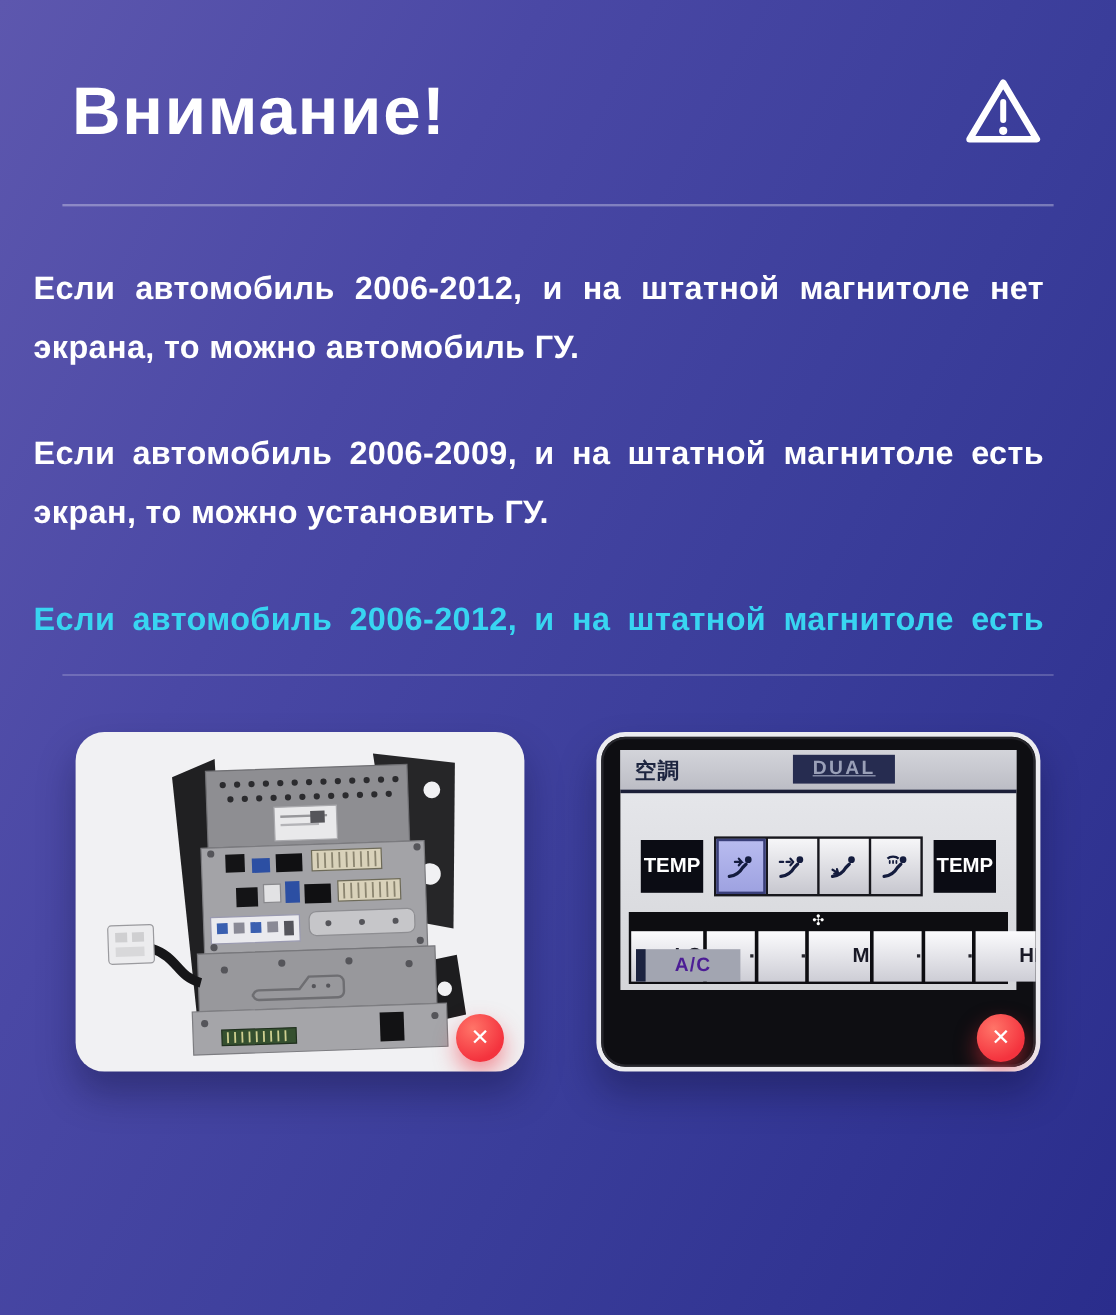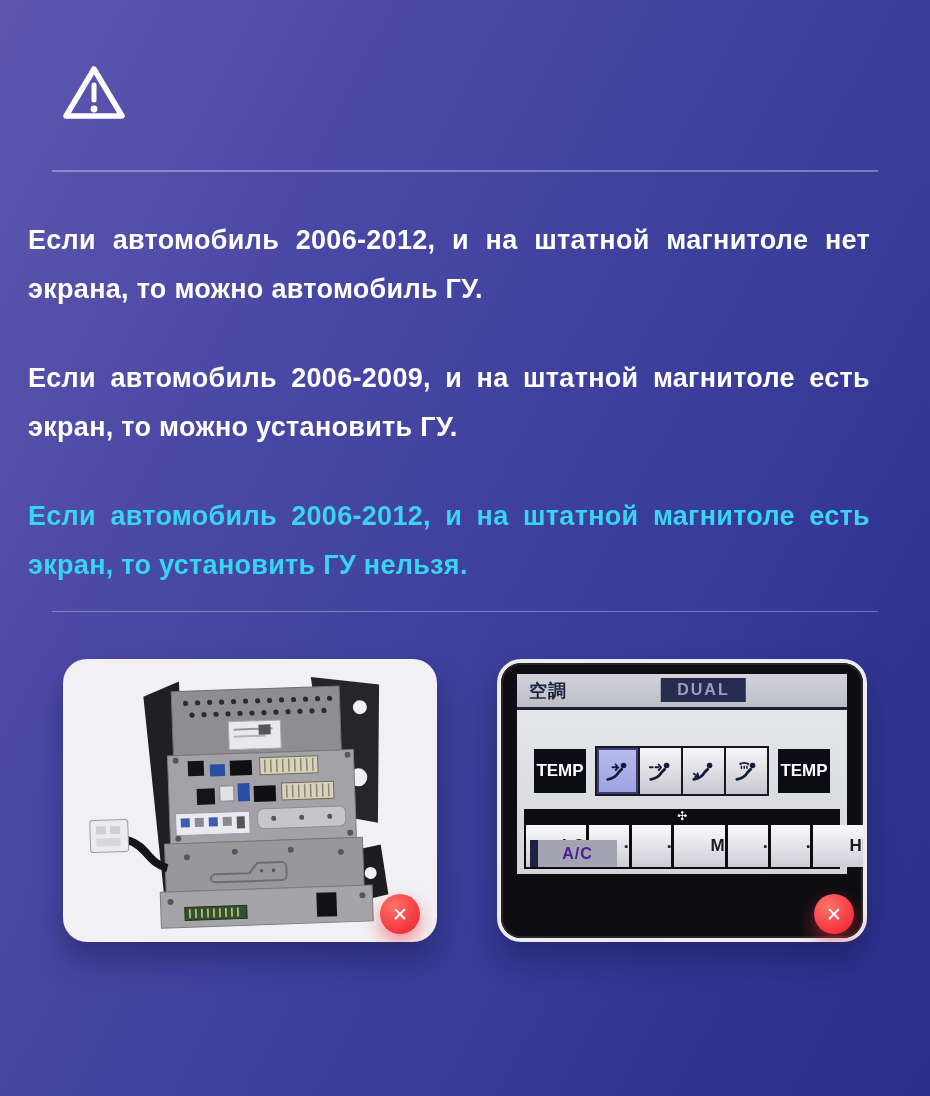--- a/index.html
+++ b/index.html
@@ -125,20 +125,21 @@
     position: absolute;
     left: 56.5%;
     top: 4px;
     transform: translateX(-50%);
     background: #262c50;
     color: #9aa0b8;
     font-size: 16px;
     font-weight: bold;
     letter-spacing: 2px;
     padding: 3px 16px;
+    text-decoration: underline;
   }
 
   .mode-row {
     display: flex;
     align-items: center;
     justify-content: center;
     margin-top: 36px;
     gap: 9px;
   }
   .temp-btn {
@@ -201,20 +202,21 @@
   }
 
   .unit-photo svg { display: block; }
 </style>
 </head>
 <body>
 
 <div class="page">
 
   <div class="title-row">
+    <div class="page-title">Внимание!</div>
     <div class="warn-icon">
       <svg width="68" height="60" viewBox="0 0 68 60">
         <path d="M34 7 L62 54 H6 Z" fill="none" stroke="#ffffff" stroke-width="5.5" stroke-linejoin="round"></path>
         <line x1="34" y1="23" x2="34" y2="38" stroke="#ffffff" stroke-width="5" stroke-linecap="round"></line>
         <circle cx="34" cy="47" r="3.4" fill="#ffffff"></circle>
       </svg>
     </div>
   </div>
 
   <div class="divider top"></div>
@@ -223,21 +225,20 @@
     <div class="note">
       <div class="note-l1">Если автомобиль 2006-2012, и на штатной магнитоле нет</div>
       <div class="note-l2">экрана, то можно автомобиль ГУ.</div>
     </div>
     <div class="note">
       <div class="note-l1">Если автомобиль 2006-2009, и на штатной магнитоле есть</div>
       <div class="note-l2">экран, то можно установить ГУ.</div>
     </div>
     <div class="note note--cyan">
       <div class="note-l1">Если автомобиль 2006-2012, и на штатной магнитоле есть</div>
-      <div class="note-l2">экран, то установить ГУ нельзя.</div>
     </div>
   </div>
 
   <div class="divider mid"></div>
 
 
   <div class="cards">
 
     <div class="card card-unit">
       <div class="unit-photo">

